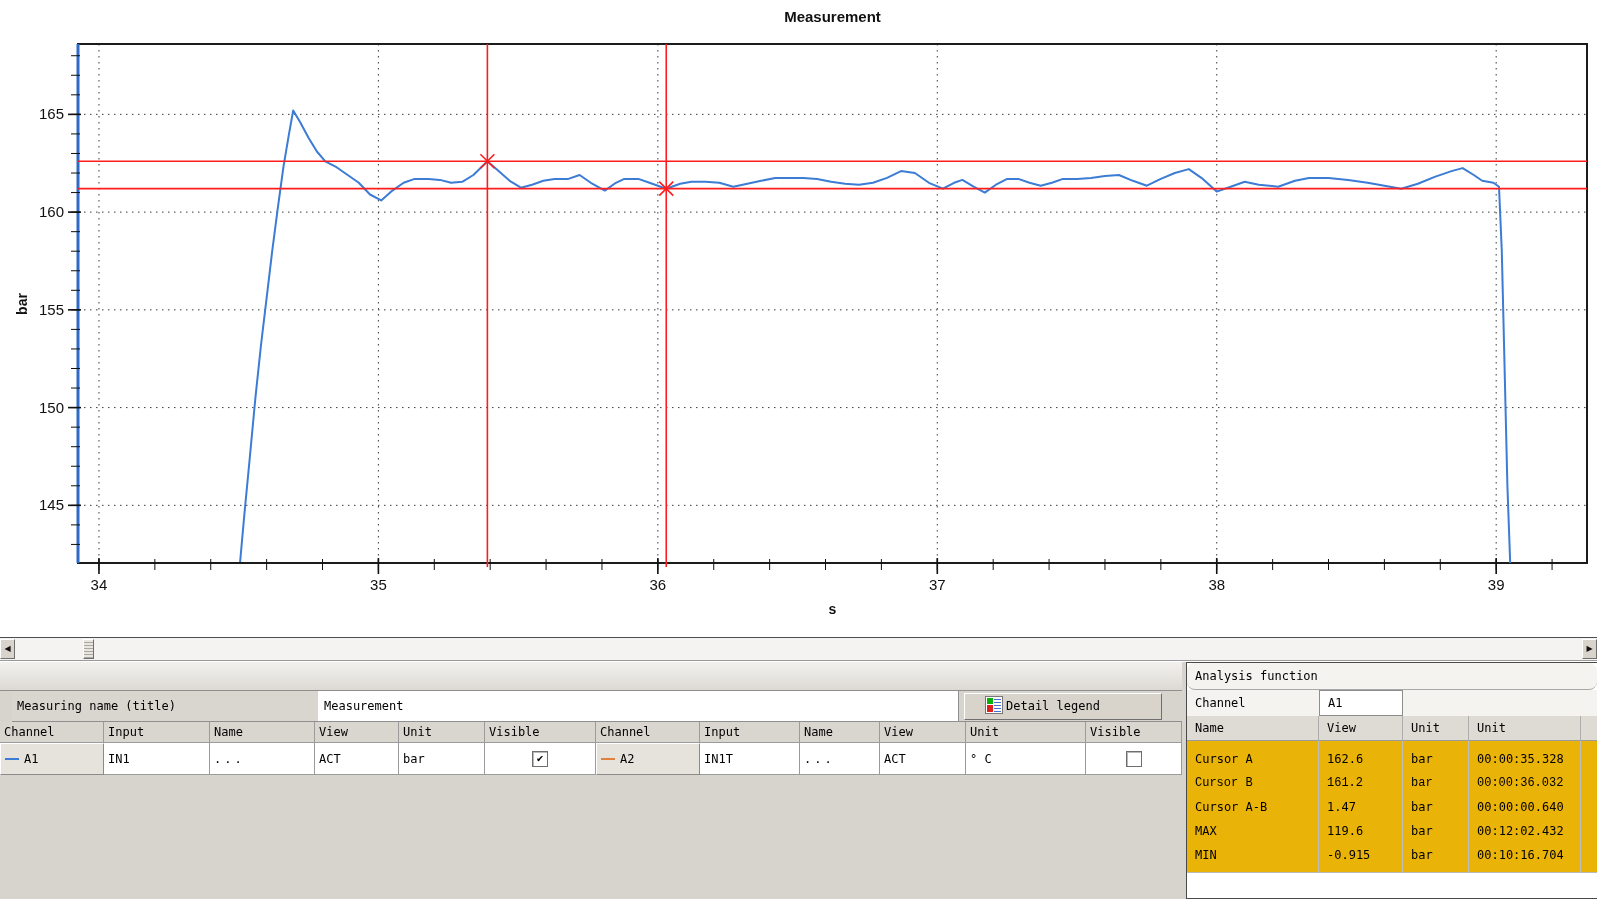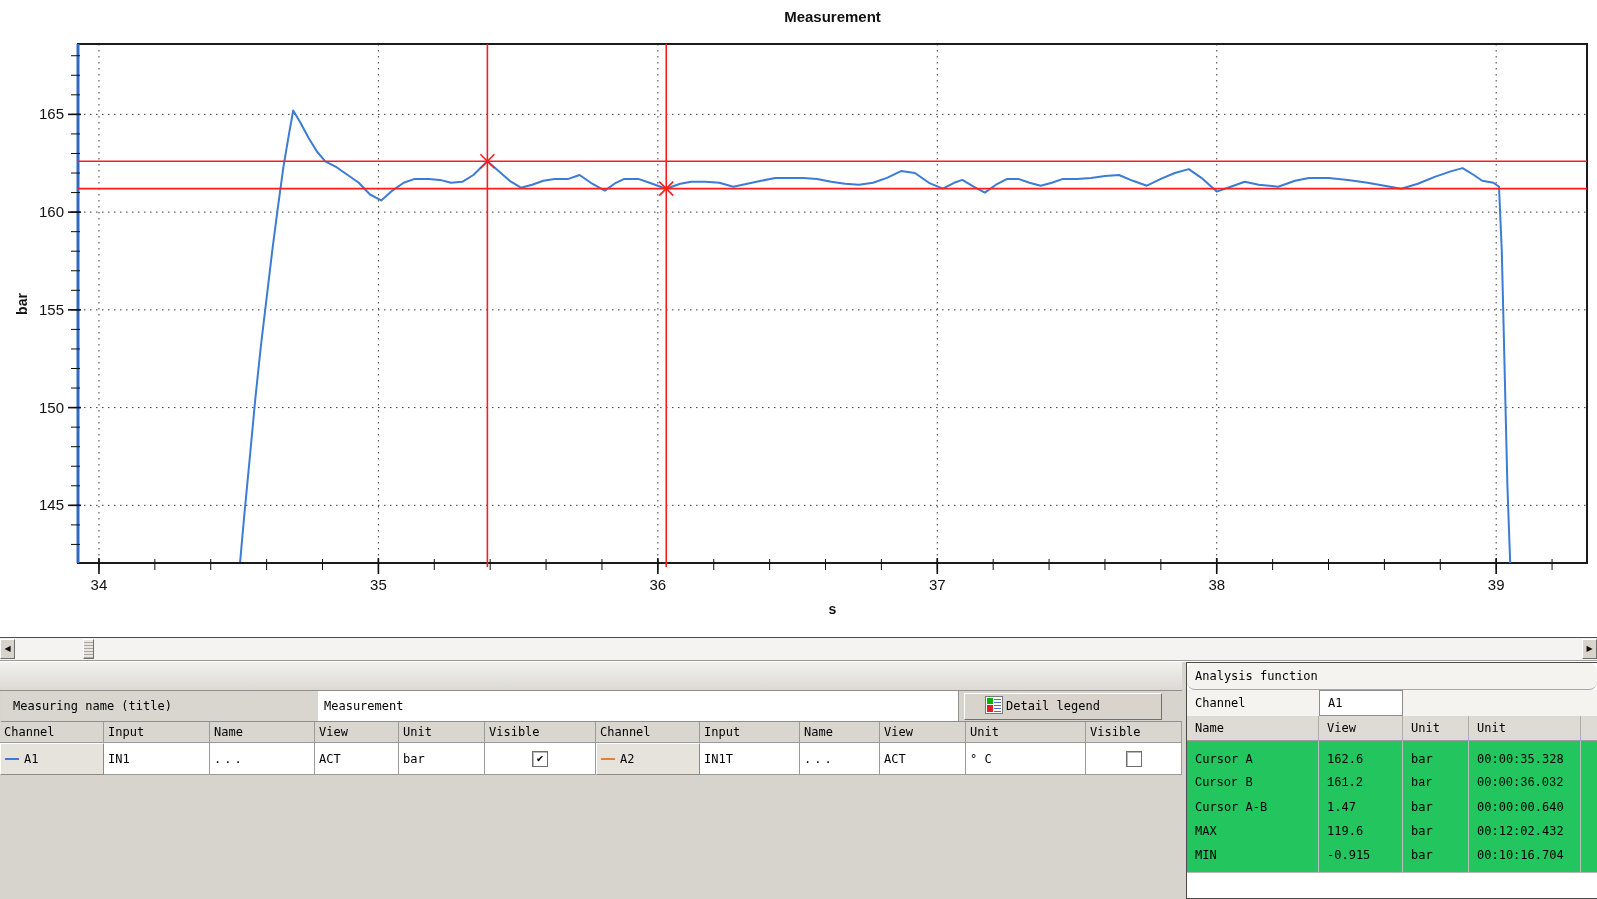--- a/index.html
+++ b/index.html
@@ -34,23 +34,23 @@
   
   #bottom{left:0;top:662px;width:1597px;height:237px;background:#d7d4cd;
           font-family:"DejaVu Sans Mono","Liberation Mono",monospace;font-size:12px;color:#000;}
 
   
   #legend-title-row{left:0;top:0;width:1182px;height:29px;
       background:linear-gradient(#f2f1ee,#dcd9d3);border-bottom:1px solid #8f8f8f;
       line-height:29px;padding-left:5px;box-sizing:border-box;white-space:pre;}
   #legend-title-row .dt{margin-left:14px;}
   #measuring-row{left:0;top:29px;width:1182px;height:31px;}
-  #mn-label{left:1px;top:0;width:318px;height:31px;background:#d9d6cf;
+  #mn-label{left:12px;top:0;width:318px;height:31px;background:#d9d6cf;
       border-right:1px solid #8f8f8f;border-bottom:1px solid #8f8f8f;
-      line-height:30px;padding-left:12px;box-sizing:border-box;}
+      line-height:30px;padding-left:5px;box-sizing:border-box;}
   #mn-value{left:318px;top:0;width:641px;height:31px;background:#fff;
       border-bottom:1px solid #8f8f8f;border-right:1px solid #8f8f8f;
       line-height:30px;padding-left:6px;box-sizing:border-box;}
   #mn-gap{left:959px;top:0;width:223px;height:31px;background:#d7d4cd;border-bottom:1px solid #8f8f8f;box-sizing:border-box;}
   #detail-btn{left:964px;top:2px;width:198px;height:27px;background:#d8d4cc;
       border:1px solid;border-color:#fff #6f6f6f #6f6f6f #fff;box-sizing:border-box;
       line-height:25px;cursor:pointer;padding-left:20px;}
   #detail-icon{display:inline-block;width:16px;height:16px;background:#fff;border:1px solid #777;
       vertical-align:-4px;margin-right:3px;position:relative;}
   #detail-icon .g{position:absolute;left:1px;top:1px;width:6px;height:6px;background:#0ab00a;}
@@ -83,21 +83,21 @@
   #an-title{top:0;height:27px;background:#f4f3f0;border-bottom:1px solid #a8a8a8;
       line-height:26px;padding-left:8px;box-sizing:border-box;width:410px;display:block;border-radius:8px;}
   #an-chan{top:27px;height:26px;background:#f4f3f0;border-bottom:1px solid #a8a8a8;}
   #an-head{top:53px;height:25px;}
   .an-cell{height:100%;box-sizing:border-box;padding-left:8px;display:flex;align-items:center;
       border-right:1px solid #adadad;overflow:hidden;}
   .a0{width:132px;} .a1{width:84px;} .a2{width:66px;} .a3{width:112px;} .a4{width:16px;border-right:none;}
   #an-chan .an-cell{border-right:none;}
   #an-chan .chan-val{background:#fff;border:1px solid #8d8d8d;width:84px;}
   #an-head .an-cell{background:#dedbd4;border-bottom:1px solid #9b9b9b;}
-  .an-data{background:#22c55e;height:36px;border-bottom:1px solid #b9b9b9;box-sizing:border-box;}
+  .an-data{background:#eab308;height:36px;border-bottom:1px solid #b9b9b9;box-sizing:border-box;}
   .an-data .an-cell{border-right:1px solid #bdbdbd;}
   .an-data .an-cell.a4{border-right:none;}
 </style>
 </head>
 <body>
 
 <div id="chart-region" class="abs">
   <div id="chart-title" class="abs">Measurement</div>
   <div id="ylabel" class="abs">bar</div>
   <div id="xlabel" class="abs">s</div>

